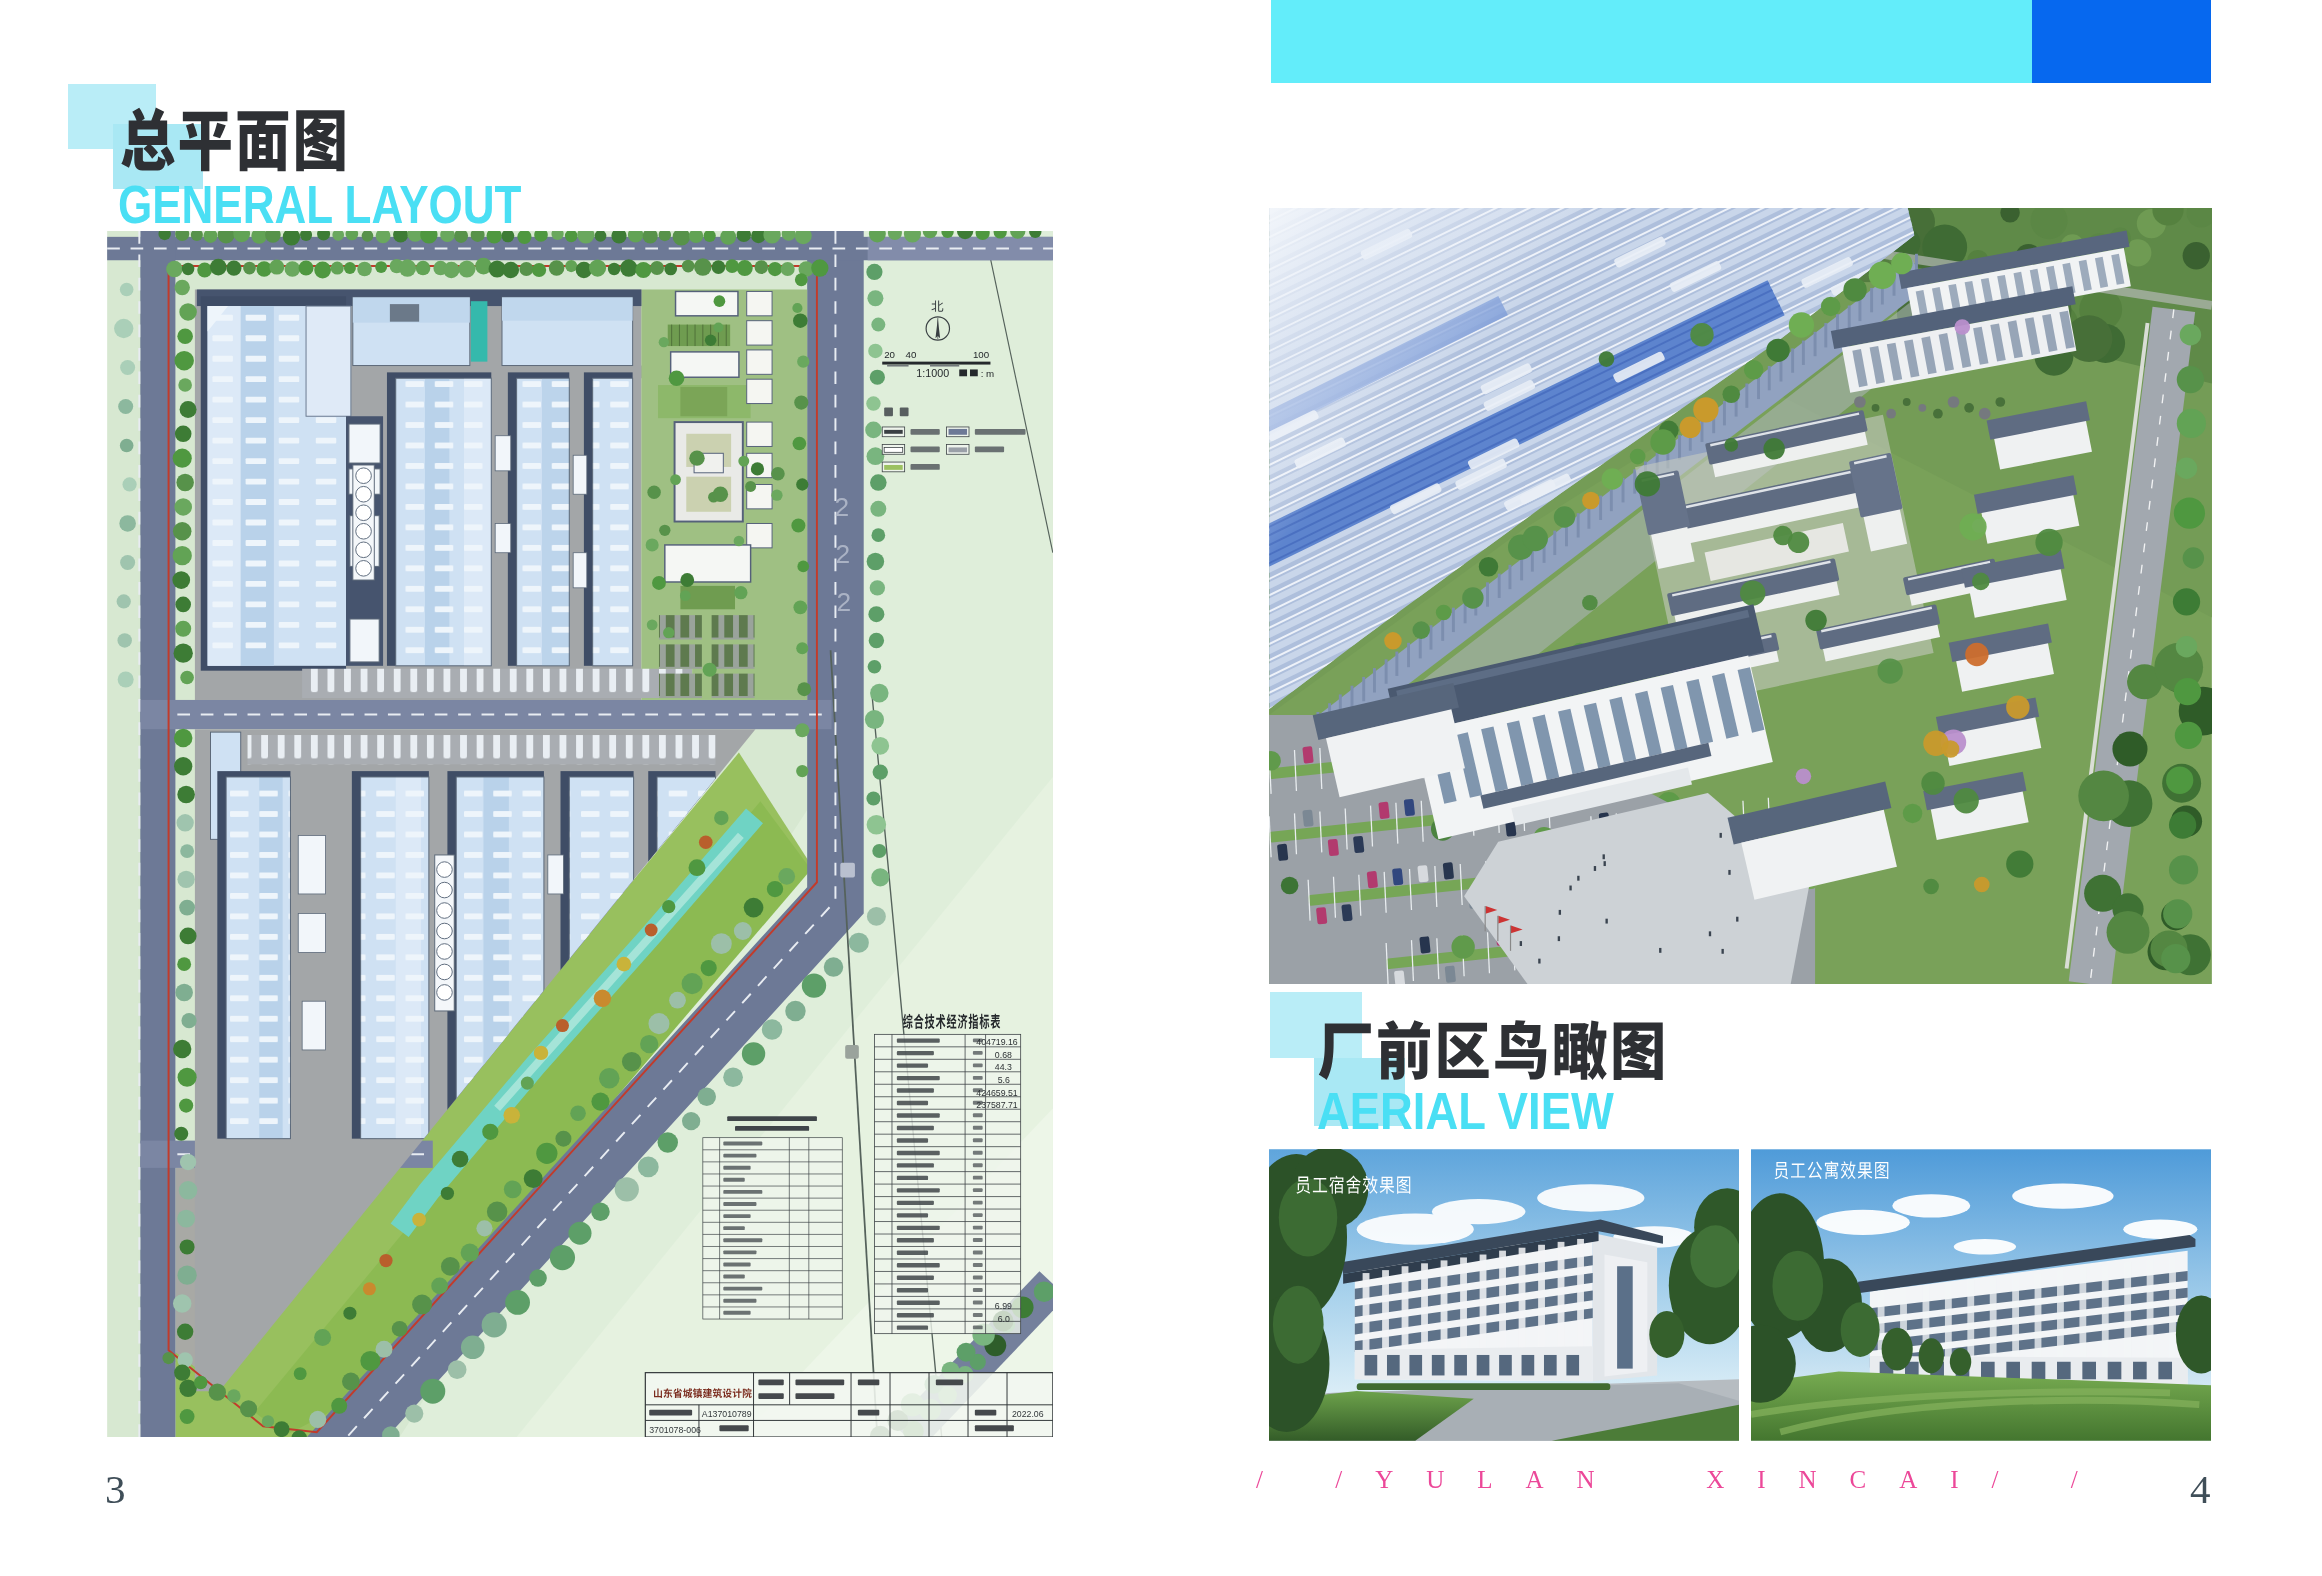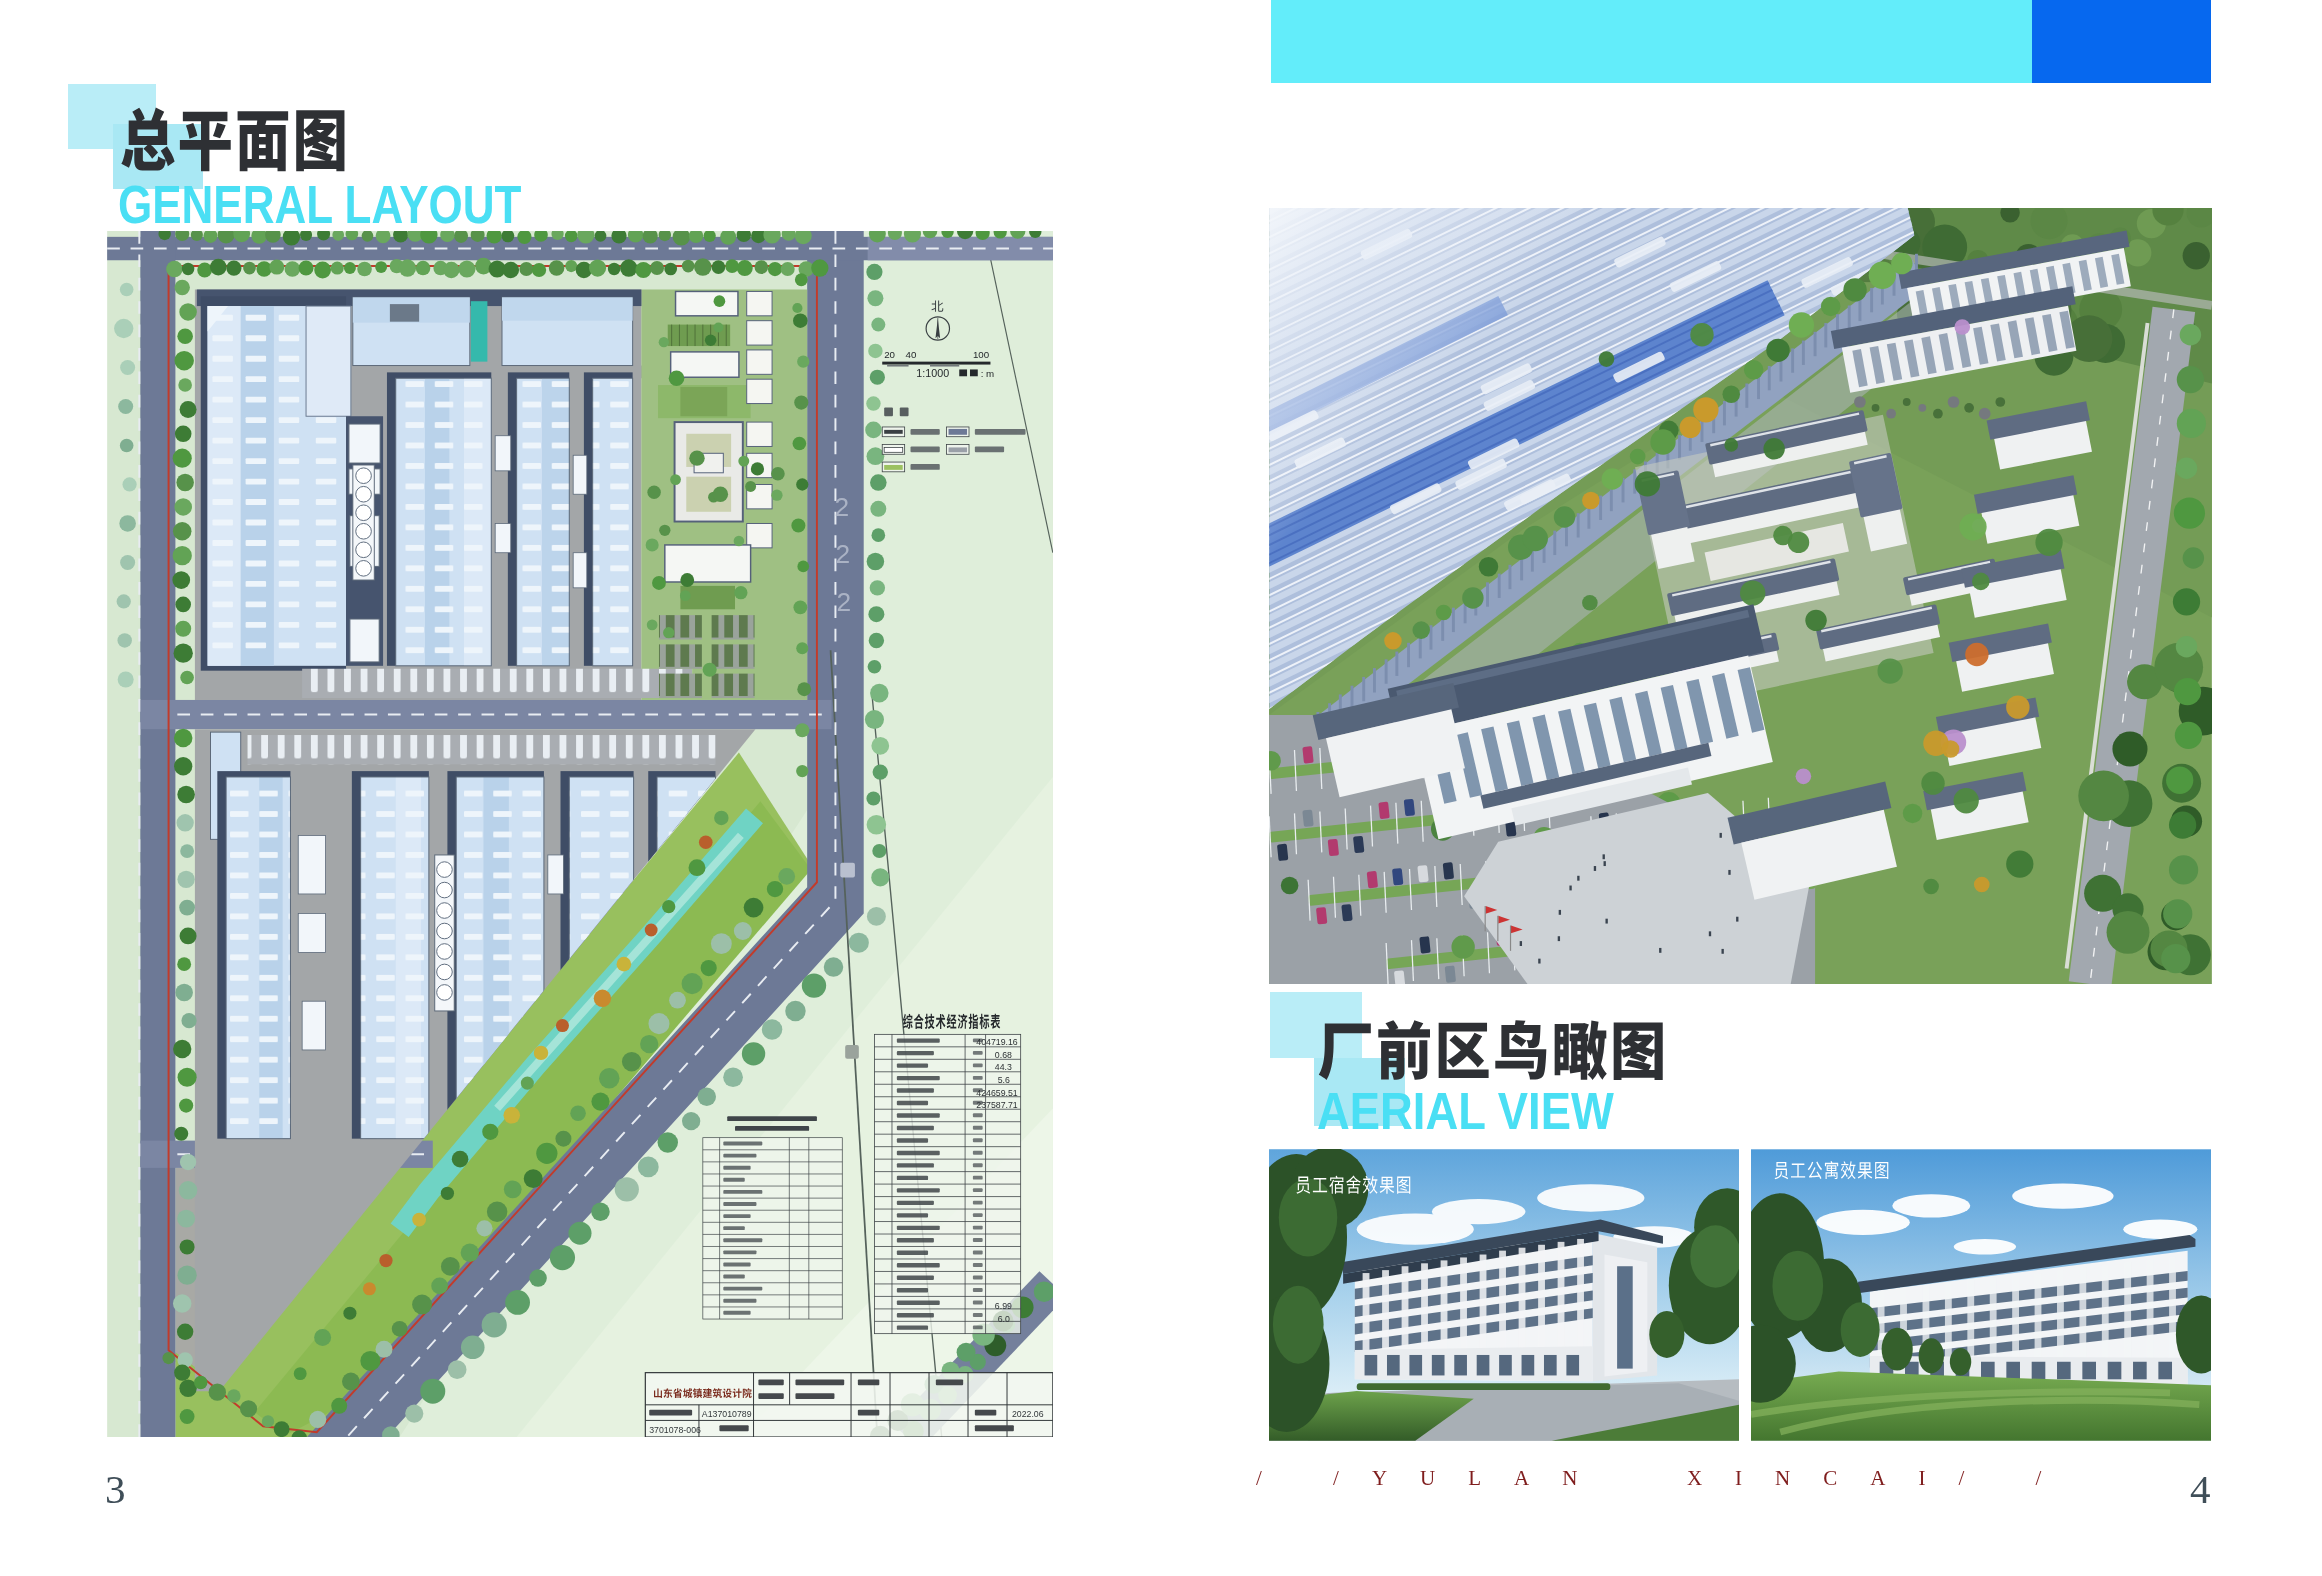--- a/index.html
+++ b/index.html
@@ -1735,14 +1735,14 @@
       <ellipse cx="150" cy="205" rx="16" ry="22"></ellipse>
       <ellipse cx="185" cy="212" rx="13" ry="18"></ellipse>
       <ellipse cx="215" cy="218" rx="11" ry="14"></ellipse>
     </g>
     <ellipse cx="462" cy="190" rx="26" ry="40" fill="#2f5829"></ellipse>
     <g transform="translate(23.0,29.0) scale(0.1620,0.2000)">
       <path d="M26.8 -73H73.5V-61.6H26.8ZM19 -79.5V-55.1H81.7V-79.5ZM45.5 -32.7V-23.5C45.5 -15.6 42.7 -4.9 6.6 2.2C8.3 3.8 10.6 6.7 11.5 8.4C48.9 0 53.5 -12.9 53.5 -23.4V-32.7ZM52.9 -6.5C65.1 -2.3 81.5 4.2 89.8 8.4L93.6 2C85 -2.1 68.5 -8.2 56.6 -12ZM15.5 -46.1V-9.2H23.2V-39.1H77.6V-9.9H85.6V-46.1Z M111.2 -7.2V0.3H201.1V-7.2H159.9V-65H196V-72.7H116.4V-65H151.6V-7.2Z M244.4 -81.1C238.5 -66.1 228.4 -51.7 217.1 -42.8C219.1 -41.6 222.5 -38.9 224 -37.4C235.1 -47.3 245.7 -62.5 252.4 -78.9ZM278.5 -81.9 271.2 -78.9C278.8 -63.8 291.6 -47 302.1 -37.4C303.6 -39.4 306.4 -42.3 308.4 -43.8C298 -52.1 285.2 -68.1 278.5 -81.9ZM228.1 1.4C231.9 0 237.3 -0.4 290.1 -3.9C292.8 0.2 295.1 4.1 296.8 7.3L304.2 3.3C299.2 -5.8 288.9 -19.9 280.1 -30.6L273.1 -27.4C277.1 -22.4 281.4 -16.6 285.4 -10.9L238.6 -8.2C248.6 -19.8 258.4 -34.8 266.7 -50L258.5 -53.5C250.5 -36.9 238.3 -19.4 234.3 -14.9C230.6 -10.2 227.9 -7.2 225.2 -6.5C226.3 -4.3 227.7 -0.3 228.1 1.4Z M344 -45.6H364.1V-38.7H344ZM371.2 -45.6H391.8V-38.7H371.2ZM344 -57.4H364.1V-50.7H344ZM371.2 -57.4H391.8V-50.7H371.2ZM379.9 -17.1C381.2 -15.5 382.4 -13.8 383.6 -12L371.2 -11.5V-20.5H399V0.2C399 1.3 398.7 1.7 397.4 1.7C396.1 1.9 392 1.9 387.1 1.7C388 3.5 389 5.9 389.2 7.8C395.7 7.8 400.1 7.7 402.8 6.8C405.6 5.7 406.2 3.9 406.2 0.2V-26.8H371.2V-33.2H398.8V-62.9H337.2V-33.2H364.1V-26.8H330.3V8H337.5V-20.5H364.1V-11.3L342.8 -10.6L343.3 -4C354.8 -4.5 371.3 -5.3 387.2 -6.1C388.1 -4.5 388.9 -2.9 389.4 -1.6L394.8 -4C393.1 -8.1 388.9 -14.5 385.1 -19.1ZM361.6 -82.9C362.9 -80.7 364.2 -78 365.3 -75.5H326.1V-57.8H333V-68.9H403.2V-57.8H410.4V-75.5H373.7C372.6 -78.4 370.8 -81.8 369 -84.6Z M440.9 -60C437.7 -52.3 432.7 -44.1 427.5 -38.4C429 -37.4 431.7 -35 432.8 -33.9C438 -39.9 443.7 -49.4 447.4 -58.1ZM457.4 -57.3C461.9 -51.9 466.6 -44.5 468.5 -39.6L474.5 -43.1C472.5 -47.9 467.6 -55.1 463 -60.3ZM444.1 -81.6C447 -77.9 449.9 -72.9 451.3 -69.4H429.8V-62.6H475.3V-69.4H452.6L458.1 -71.9C456.7 -75.3 453.5 -80.4 450.3 -84.1ZM437.8 -36C441.8 -32.1 446 -27.6 449.9 -23C444.3 -13.3 436.9 -5.5 427.8 0.1C429.4 1.3 432.1 4.1 433.1 5.5C441.6 -0.3 448.8 -7.9 454.6 -17.3C458.9 -11.8 462.6 -6.5 464.8 -2.3L470.8 -7C468.1 -11.8 463.5 -17.9 458.4 -24C461.2 -29.6 463.6 -35.8 465.5 -42.4L458.4 -43.7C457.1 -38.7 455.4 -34.1 453.4 -29.7C450.1 -33.3 446.6 -36.9 443.4 -40ZM489.7 -58.8H506.4C504.4 -45.4 501.4 -34 496.6 -24.6C492.5 -32.8 489.4 -42 487.3 -51.8ZM488.5 -84.1C485.6 -66.3 480.6 -49.2 472.4 -38.3C474 -37 476.5 -34.1 477.5 -32.6C479.5 -35.4 481.3 -38.5 483 -41.9C485.5 -33 488.6 -24.8 492.4 -17.6C486.5 -8.9 478.6 -2.2 468 2.7C469.6 4 472.2 6.9 473.2 8.3C482.8 3.3 490.4 -3 496.3 -10.9C501.5 -3 507.8 3.5 515.4 7.9C516.6 6 519 3.3 520.7 1.9C512.6 -2.3 506 -9 500.6 -17.4C507.1 -28.4 511.1 -42 513.7 -58.8H519.4V-65.8H491.7C493.2 -71.3 494.4 -77.1 495.5 -83Z M545.9 -79.2V-39.4H576.1V-30.9H536.2V-24H570C561 -14.4 546.7 -5.8 533.6 -1.5C535.3 0.1 537.6 2.8 538.8 4.7C552 -0.3 566.4 -9.8 576.1 -20.8V8H584V-21.3C593.9 -10.6 608.5 -0.9 621.4 4.2C622.5 2.3 624.9 -0.5 626.5 -2.1C613.9 -6.3 599.4 -14.8 590.1 -24H623.9V-30.9H584V-39.4H614.8V-79.2ZM553.6 -56.3H576.1V-45.9H553.6ZM584 -56.3H606.7V-45.9H584ZM553.6 -72.7H576.1V-62.5H553.6ZM584 -72.7H606.7V-62.5H584Z M673.5 -27.9C681.5 -26.2 691.7 -22.7 697.3 -19.9L700.4 -25C694.8 -27.6 684.7 -30.9 676.7 -32.5ZM663.5 -15.2C677.3 -13.5 694.6 -9.5 704.2 -6.1L707.5 -11.7C697.8 -14.9 680.5 -18.8 667 -20.3ZM644.4 -79.6V8H651.6V3.8H720.2V8H727.7V-79.6ZM651.6 -2.9V-72.8H720.2V-2.9ZM677.4 -70.8C672.4 -62.6 663.8 -54.8 655.2 -49.7C656.8 -48.7 659.4 -46.4 660.5 -45.2C663.5 -47.2 666.6 -49.6 669.7 -52.3C672.7 -49.1 676.4 -46.1 680.4 -43.4C671.9 -39.4 662.3 -36.4 653.4 -34.6C654.7 -33.2 656.3 -30.3 657 -28.5C666.8 -30.8 677.3 -34.5 686.8 -39.6C695.1 -35.1 704.6 -31.7 714.1 -29.6C715 -31.4 716.9 -34 718.3 -35.3C709.5 -36.9 700.7 -39.6 692.9 -43.2C700.4 -48.1 706.7 -53.8 710.9 -60.6L706.6 -63.1L705.5 -62.8H679.6C681.1 -64.7 682.5 -66.6 683.7 -68.6ZM673.8 -56.3 674.5 -57H700.4C696.8 -53.1 692 -49.6 686.6 -46.5C681.5 -49.4 677.1 -52.7 673.8 -56.3Z" fill="#ffffff"></path>
     </g>
   </svg>
 <div class="abs" style="left:105px;top:1465px;font-size:41px;color:#3f4e58;font-family:'Liberation Serif',serif;">3</div>
-<div class="abs" style="left:1256px;top:1466px;font-size:21px;color:#7f1d1d;letter-spacing:33px;font-family:'Liberation Serif',serif;white-space:pre;">/ /YULAN  XINCAI/ /</div>
+<div class="abs" style="left:1256px;top:1466px;font-size:25px;color:#ec4899;letter-spacing:33px;font-family:'Liberation Serif',serif;white-space:pre;">/ /YULAN  XINCAI/ /</div>
 <div class="abs" style="left:2190px;top:1465px;font-size:41px;color:#3f4e58;font-family:'Liberation Serif',serif;">4</div>
 
 </body></html>

